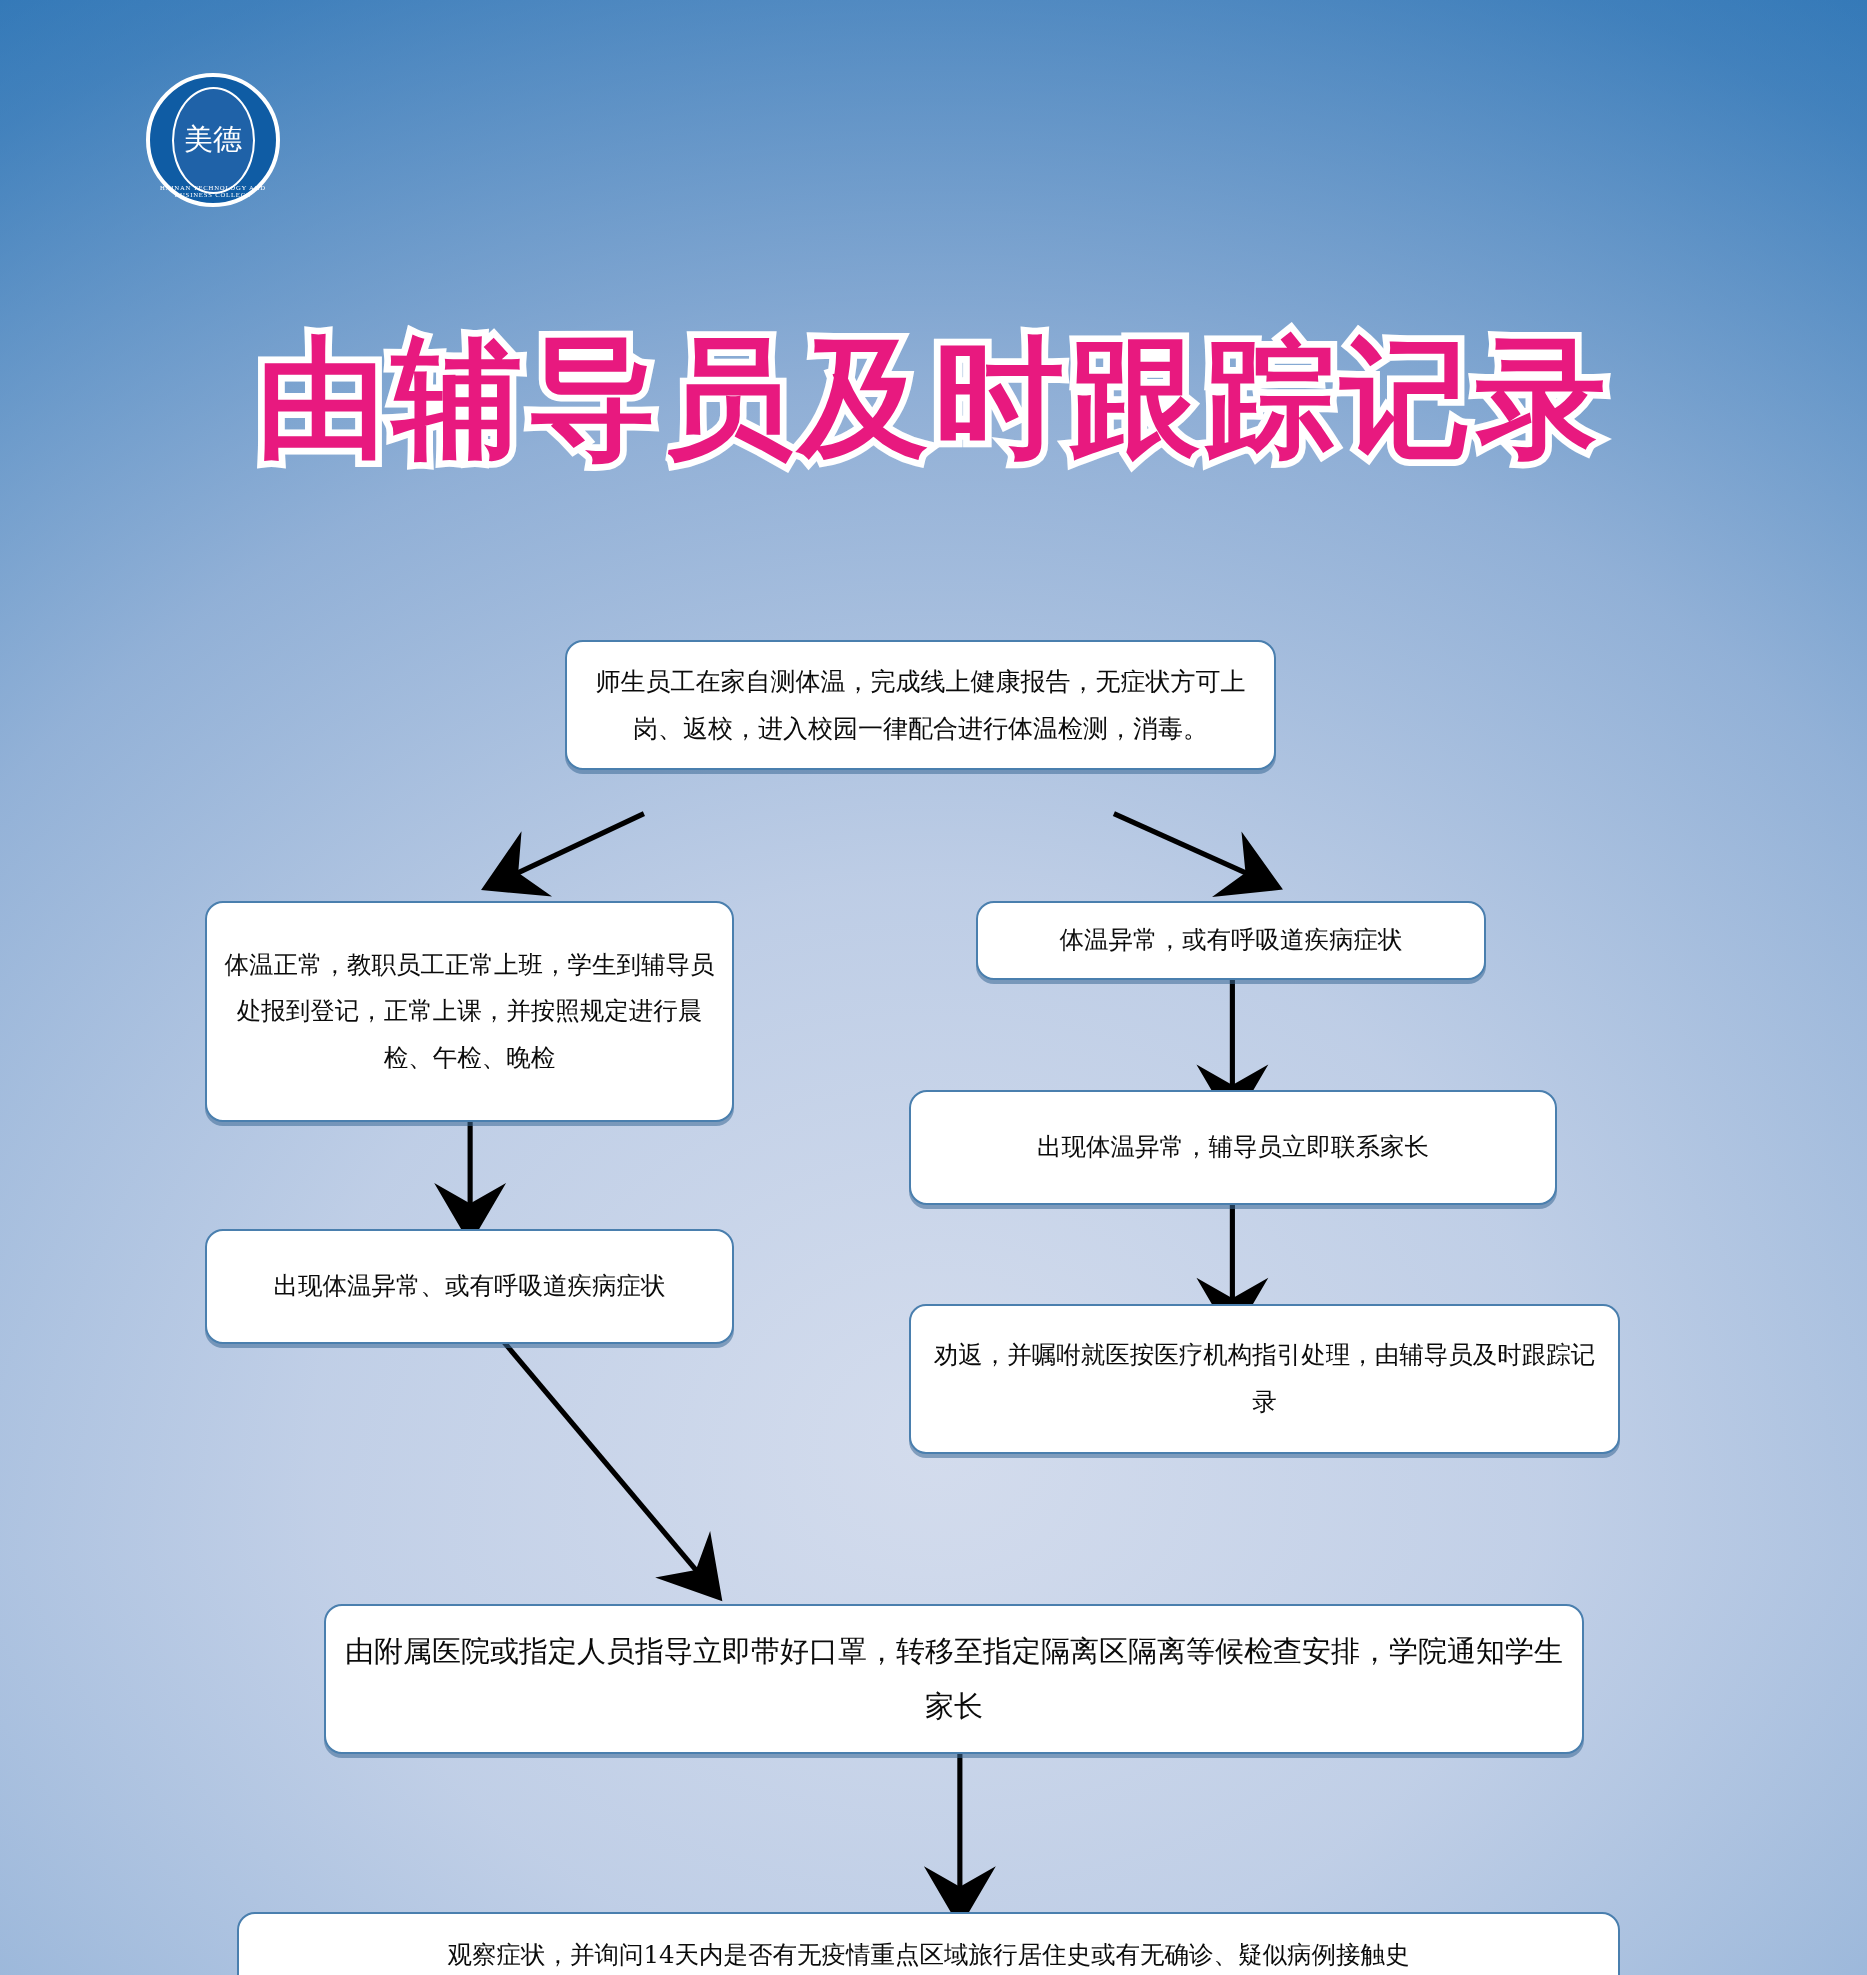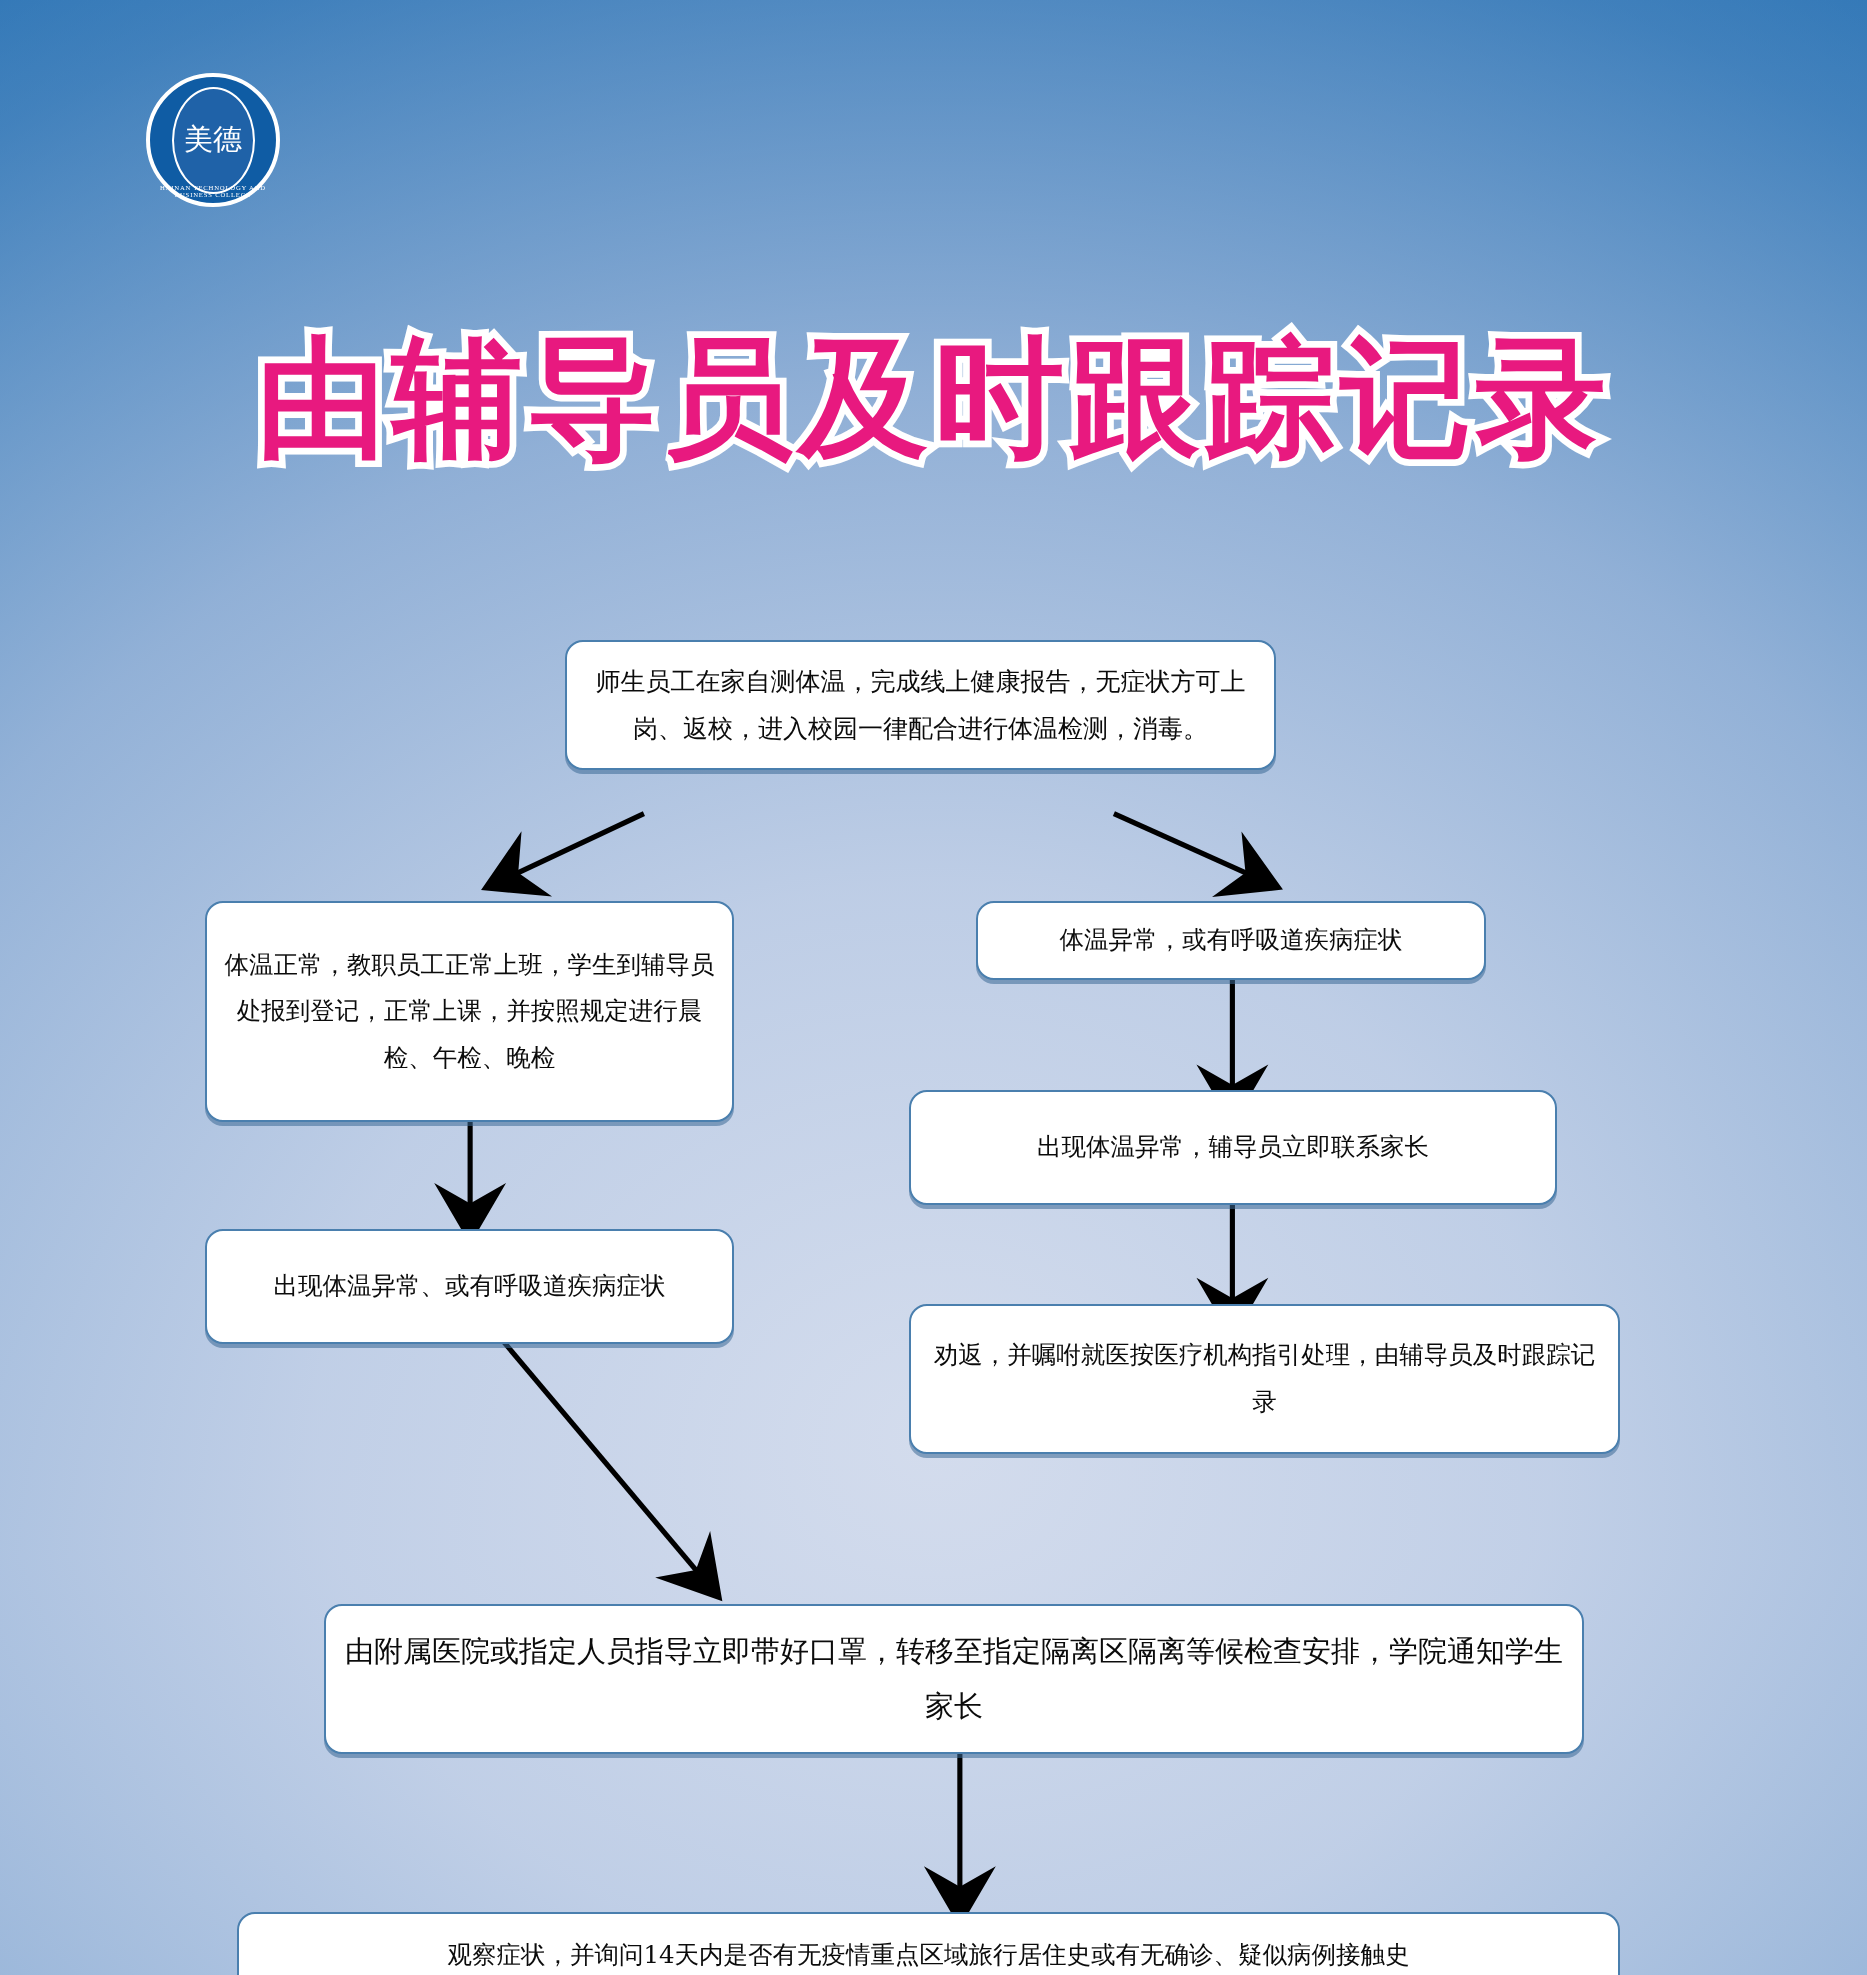--- a/index.html
+++ b/index.html
@@ -113,20 +113,20 @@
   <div class="box" style="left:565px;top:640px;width:711px;height:130px;font-size:25px;">师生员工在家自测体温，完成线上健康报告，无症状方可上岗、返校，进入校园一律配合进行体温检测，消毒。</div>
 
   <div class="box" style="left:205px;top:901px;width:529px;height:221px;font-size:24.5px;">体温正常，教职员工正常上班，学生到辅导员处报到登记，正常上课，并按照规定进行晨检、午检、晚检</div>
 
   <div class="box" style="left:976px;top:901px;width:510px;height:79px;font-size:24.5px;">体温异常，或有呼吸道疾病症状</div>
 
   <div class="box" style="left:205px;top:1209px;width:529px;height:115px;font-size:24.5px;margin-top:20px;">出现体温异常、或有呼吸道疾病症状</div>
 
   <div class="box" style="left:909px;top:1090px;width:648px;height:115px;font-size:24.5px;">出现体温异常，辅导员立即联系家长</div>
 
-  <div class="box" style="left:909px;top:1304px;width:711px;height:150px;font-size:24.5px;">劝返，并嘱咐就医按医疗机构指引处理，由辅导员及时跟踪记录</div>
+  <div class="box" style="left:909px;top:1304px;width:711px;height:150px;font-size:24.5px;border-radius:17px;">劝返，并嘱咐就医按医疗机构指引处理，由辅导员及时跟踪记录</div>
 
   <div class="box" style="left:324px;top:1604px;width:1260px;height:150px;font-size:29px;">由附属医院或指定人员指导立即带好口罩，转移至指定隔离区隔离等候检查安排，学院通知学生家长</div>
 
   <div class="box" style="left:237px;top:1912px;width:1383px;height:87px;font-size:24.5px;">观察症状，并询问14天内是否有无疫情重点区域旅行居住史或有无确诊、疑似病例接触史</div>
 
 </div>
 
 
 </body></html>

